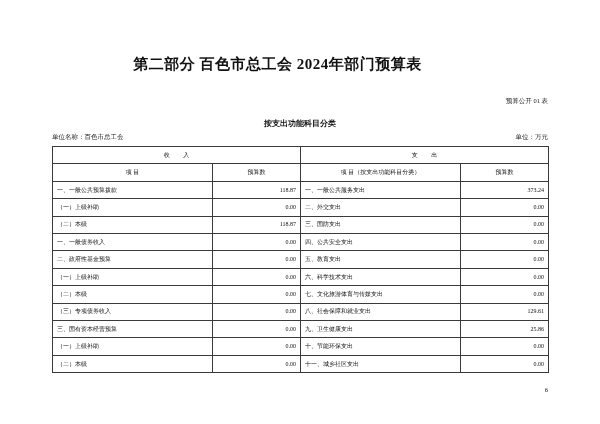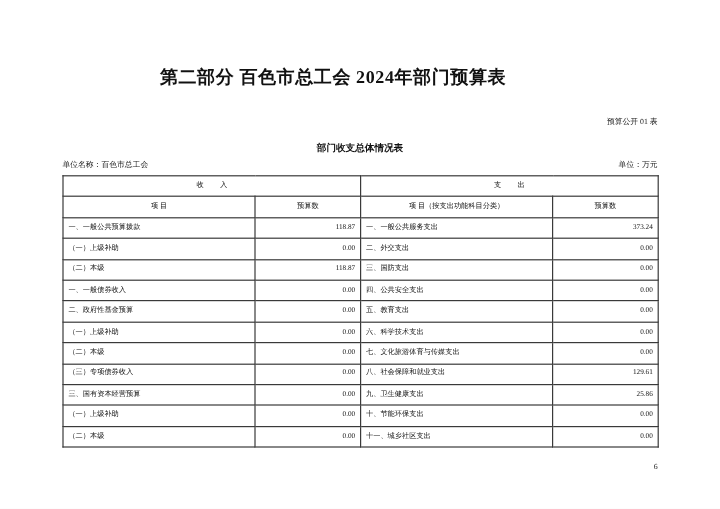--- a/index.html
+++ b/index.html
@@ -111,21 +111,21 @@
 </style>
 </head>
 <body>
 
 <div class="page">
 
   <div class="doc-title">第二部分   百色市总工会  2024年部门预算表</div>
 
   <div class="openness-label">预算公开 01 表</div>
 
-  <div class="sub-title">部门收支总体情况表</div>
+  <div class="sub-title">按支出功能科目分类</div>
 
   <div class="meta-row">
     <div>
       <span>单位名称：</span><span>百色市总工会</span>
     </div>
     <div>单位：万元</div>
   </div>
 
   <table class="budget">
     <colgroup>

